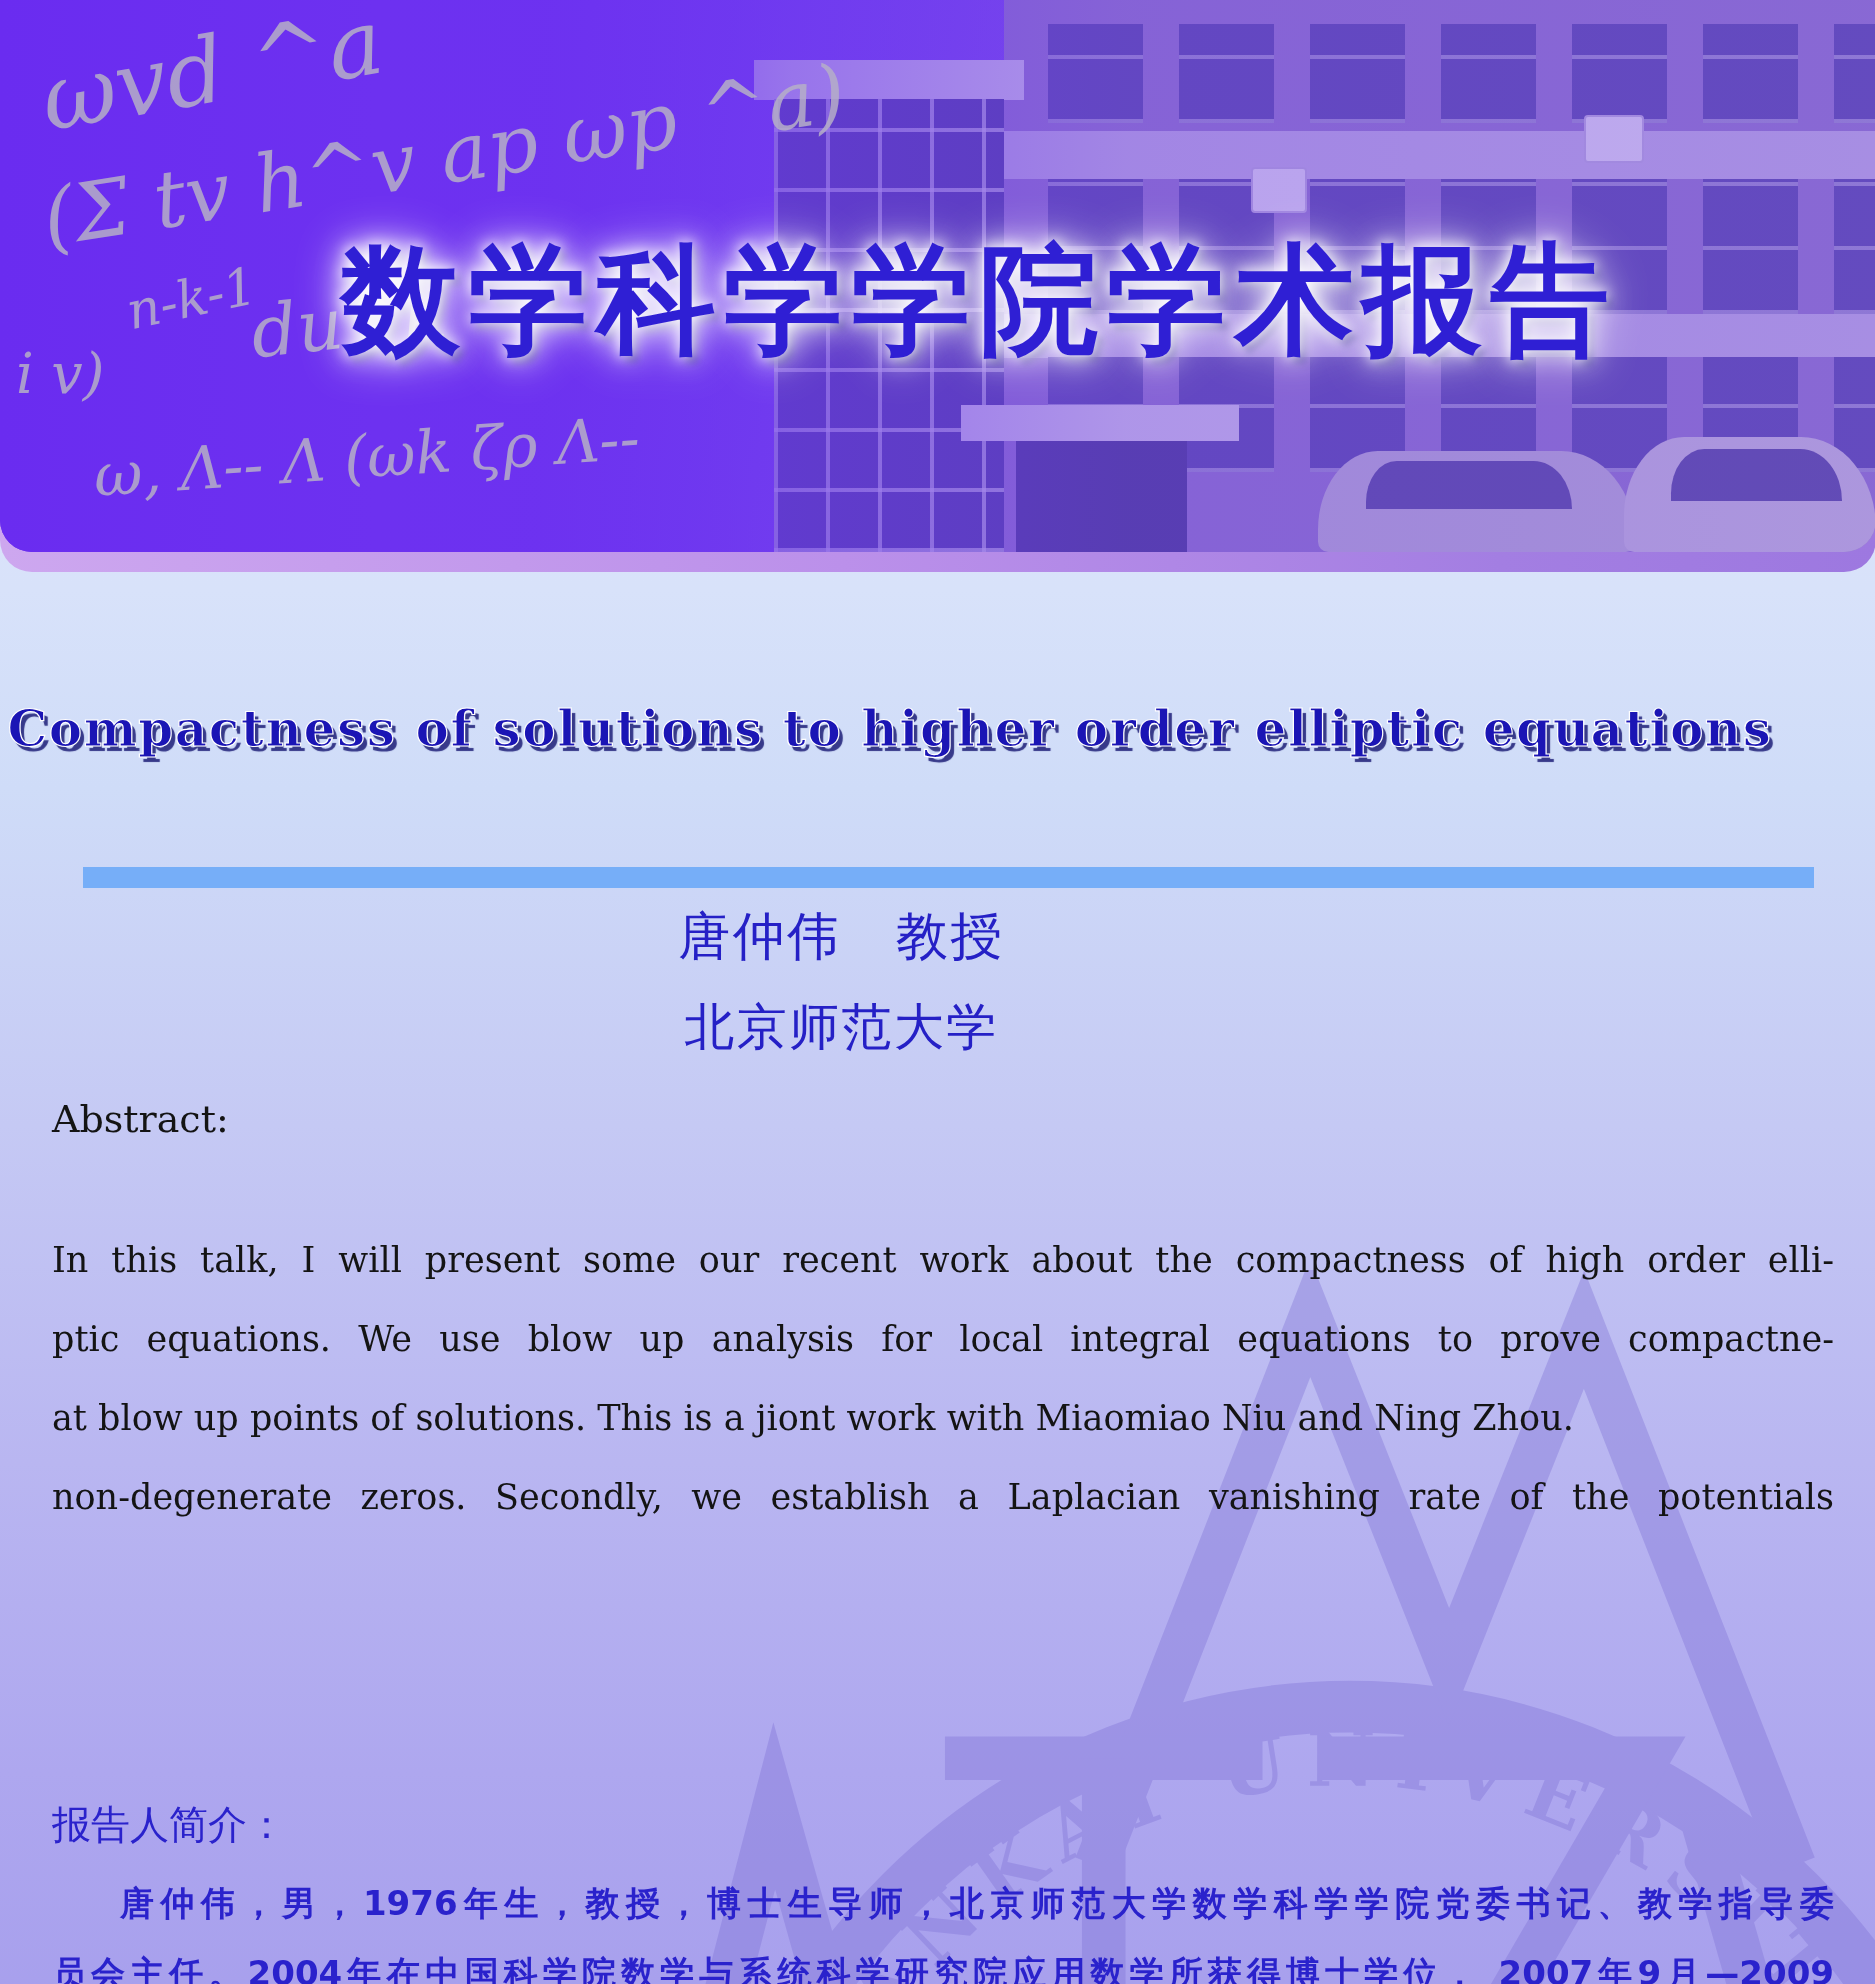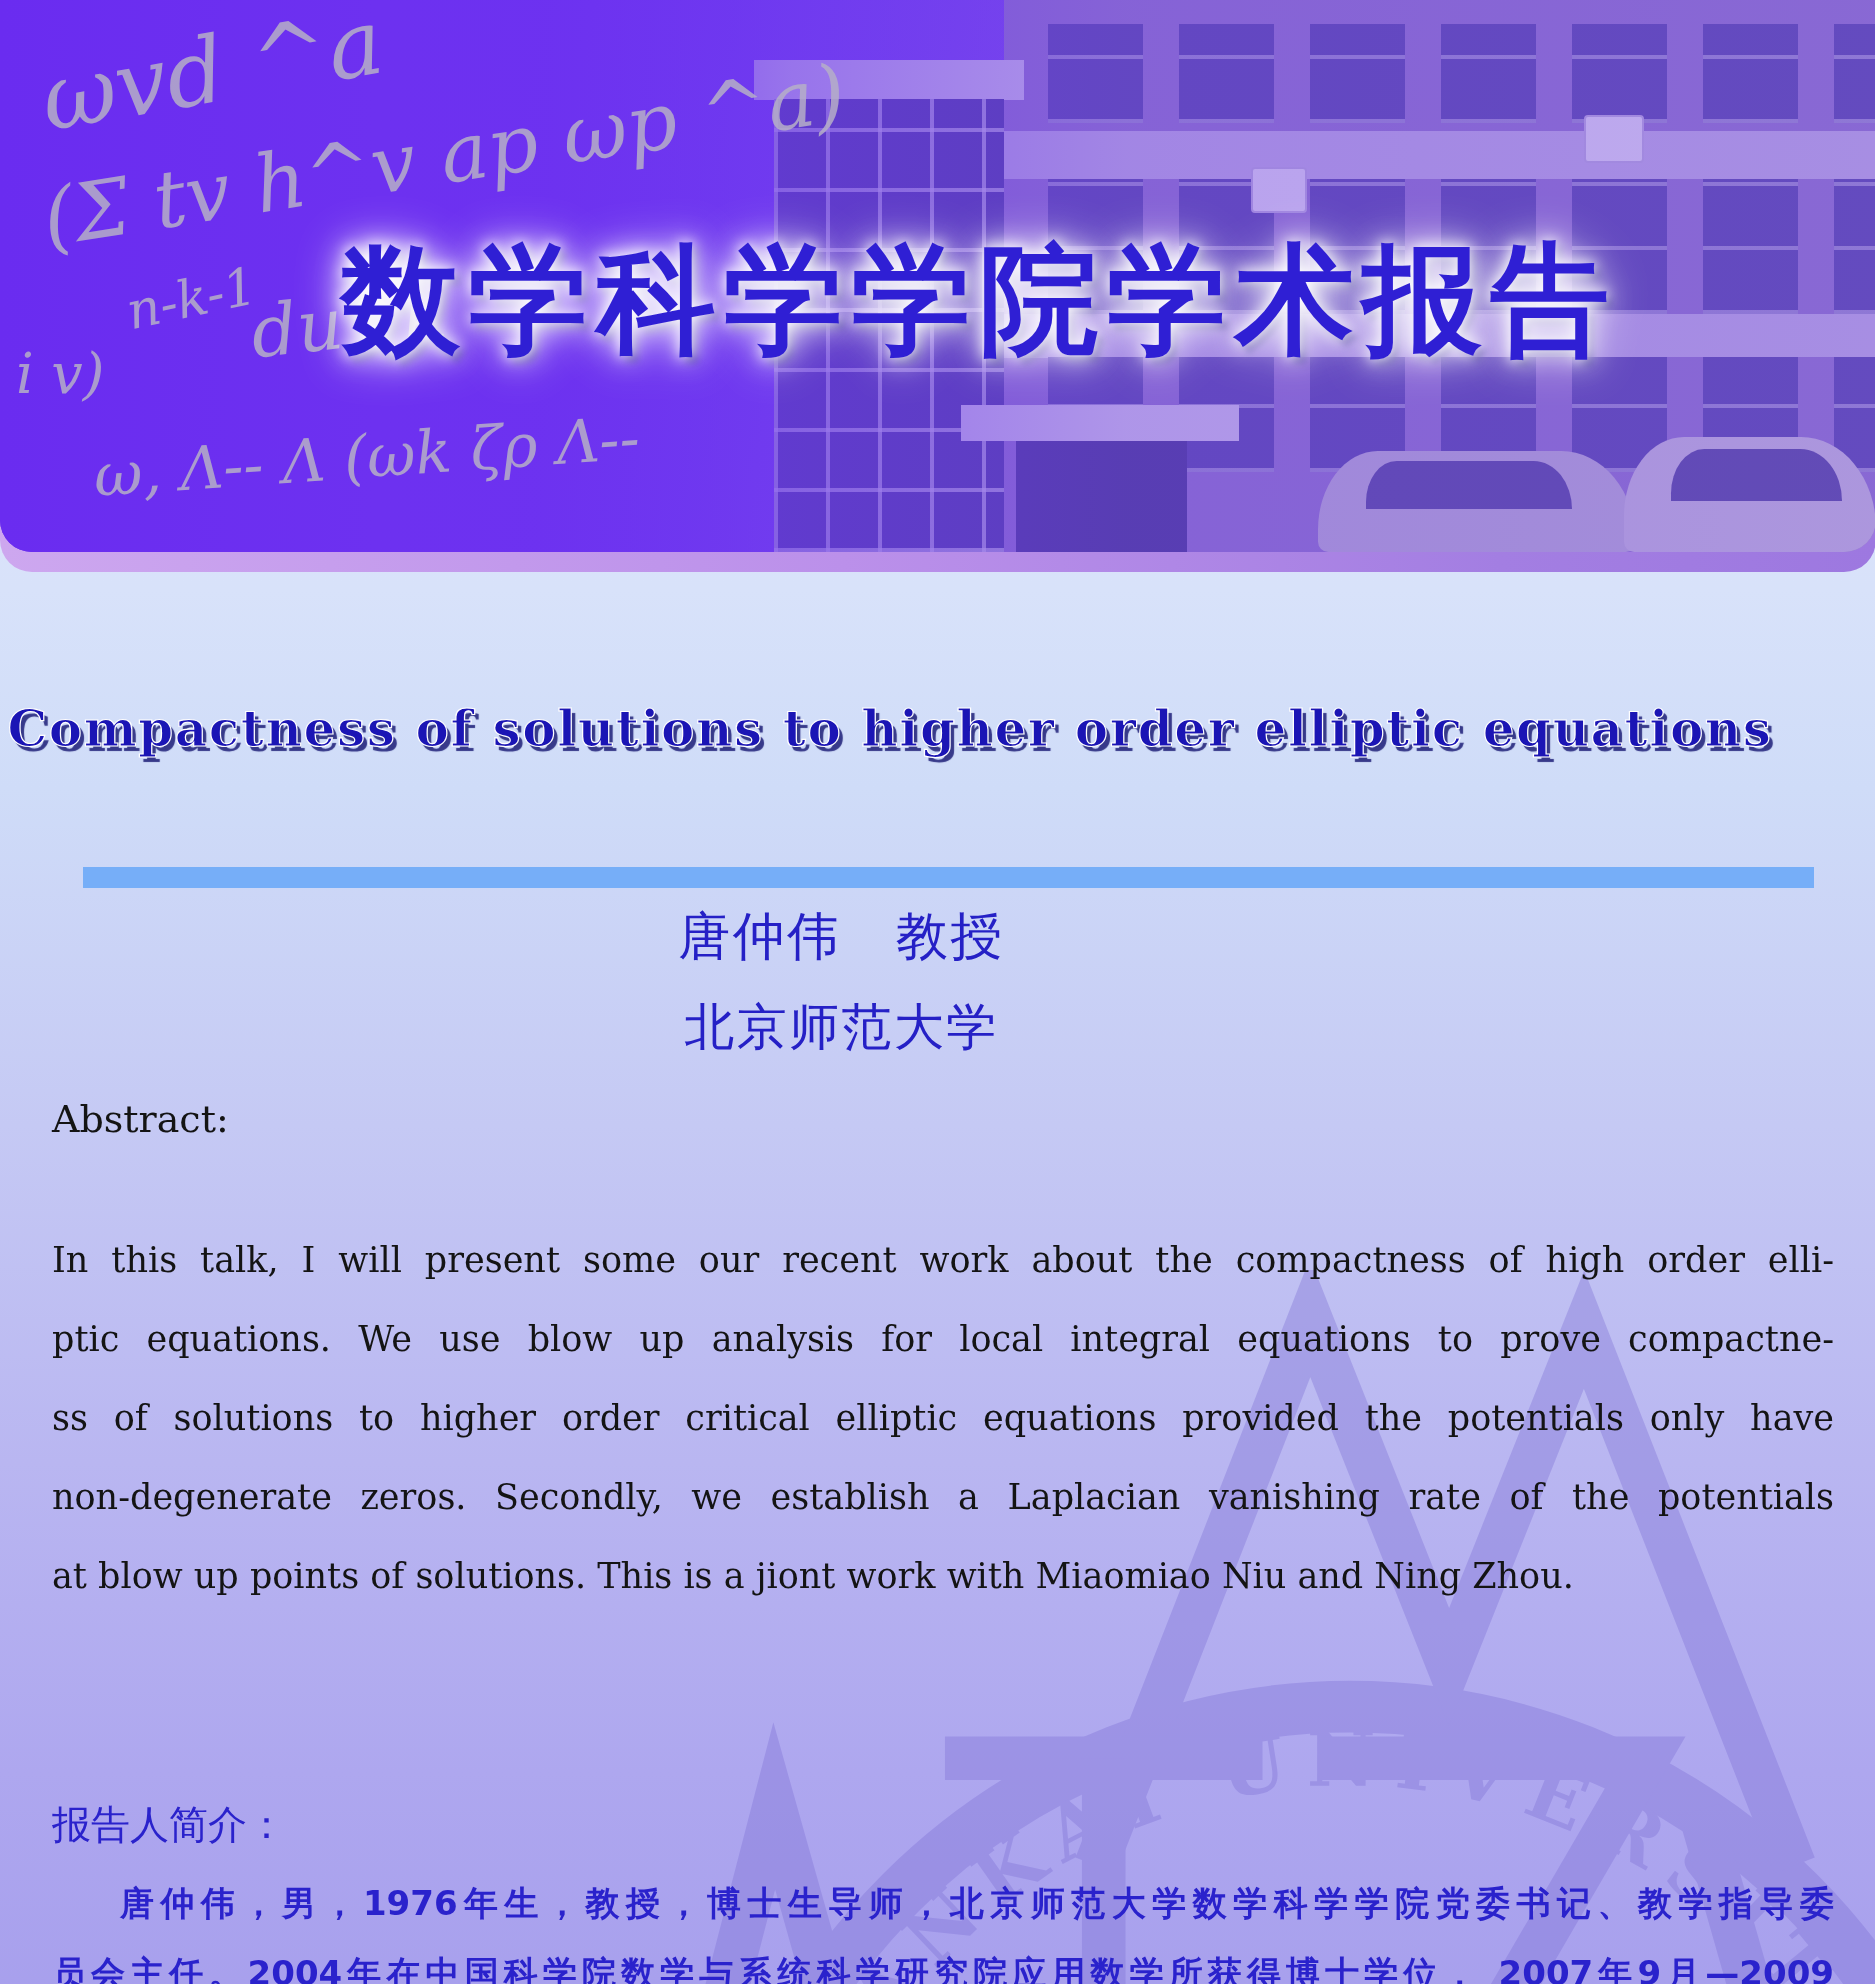--- a/index.html
+++ b/index.html
@@ -154,23 +154,22 @@
 
   <div class="talk-title">Compactness of solutions to higher order elliptic equations</div>
   <div class="divider-bar"></div>
   <div class="speaker">唐仲伟　教授</div>
   <div class="affiliation">北京师范大学</div>
 
   <div class="abstract-heading">Abstract:</div>
   <div class="abstract-block">
     <div class="ln">In this talk, I will present some our recent work about the compactness of high order elli-</div>
     <div class="ln">ptic equations.  We use blow up analysis for local integral equations to prove compactne-</div>
-    <div class="ln">ss of solutions to higher order critical elliptic equations provided the potentials only have</div>
+    <div class="ln last">at blow up points of solutions. This is a jiont work with Miaomiao Niu and Ning Zhou.</div>
     <div class="ln">non-degenerate zeros. Secondly, we establish a Laplacian vanishing rate of the potentials</div>
-    <div class="ln last">at blow up points of solutions. This is a jiont work with Miaomiao Niu and Ning Zhou.</div>
   </div>
 
   <div class="bio-heading">报告人简介：</div>
   <div class="bio-block">
     <div class="ln first">唐仲伟，男，1976年生，教授，博士生导师，北京师范大学数学科学学院党委书记、教学指导委</div>
     <div class="ln">员会主任。2004年在中国科学院数学与系统科学研究院应用数学所获得博士学位， 2007年9月—2009</div>
 
   </div>
 
 </div>

